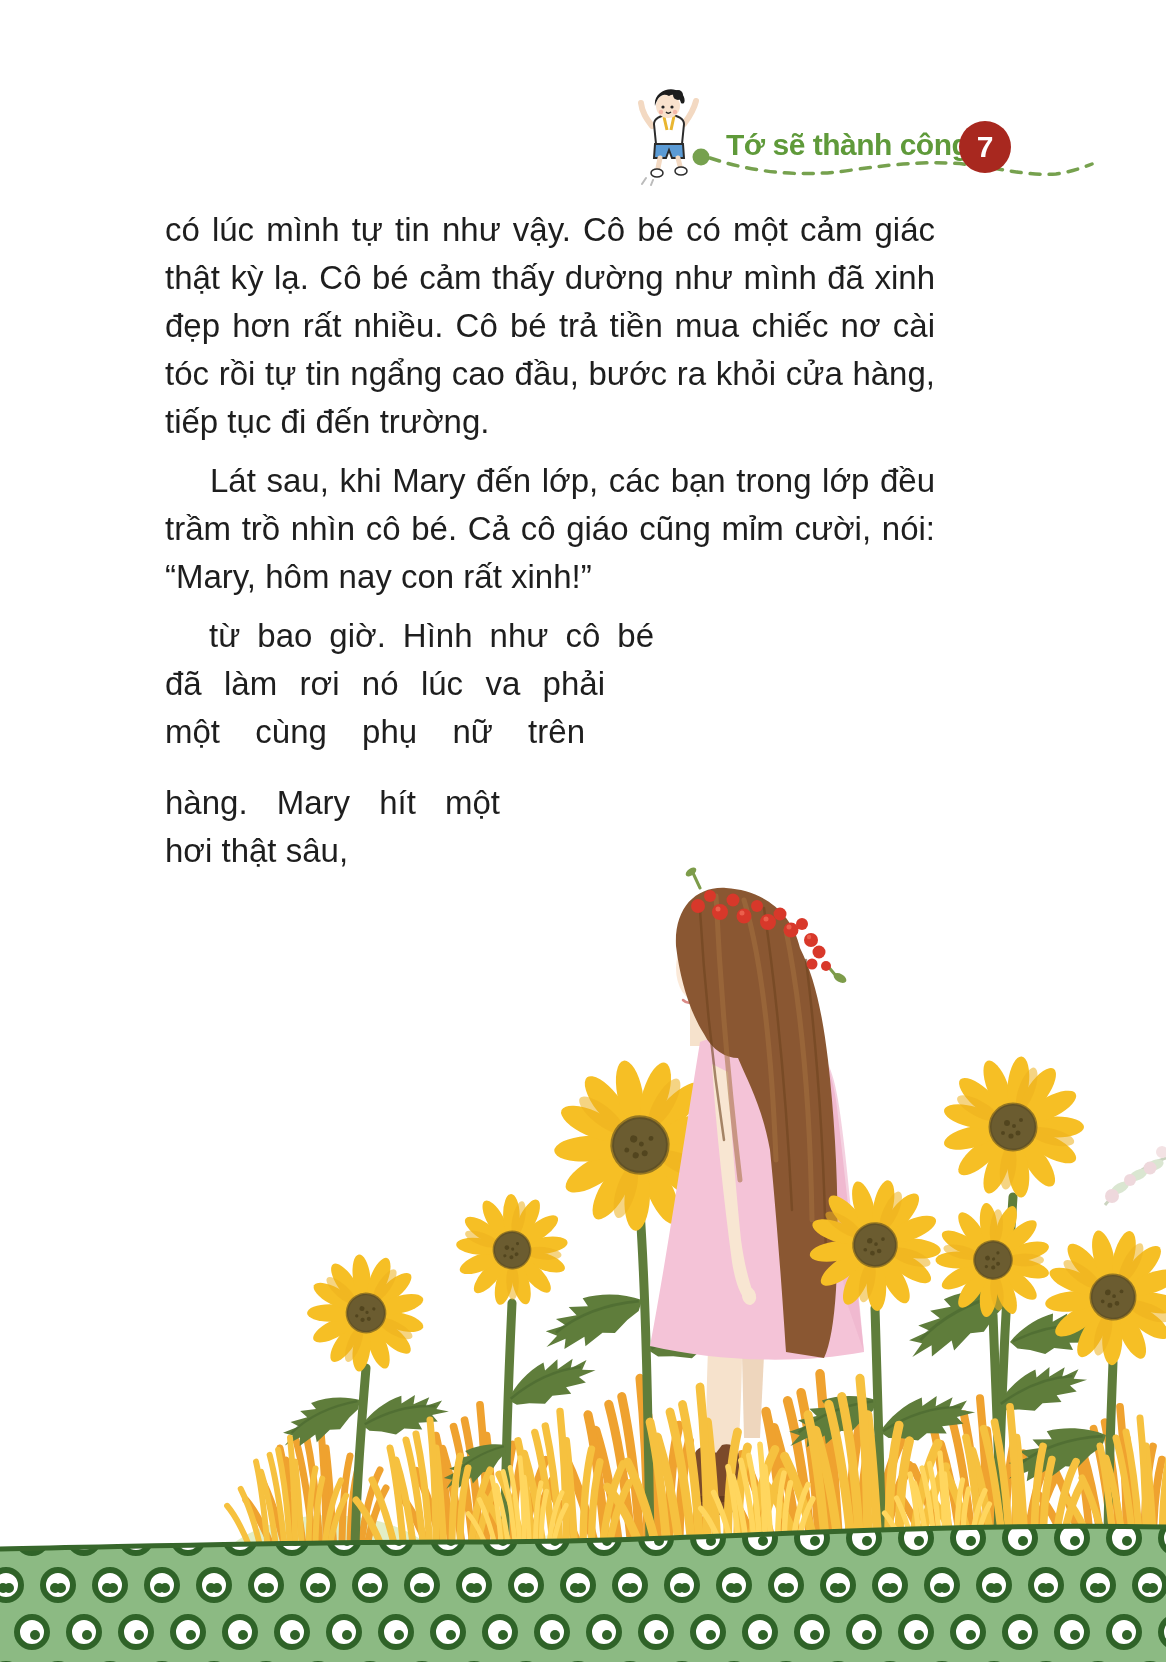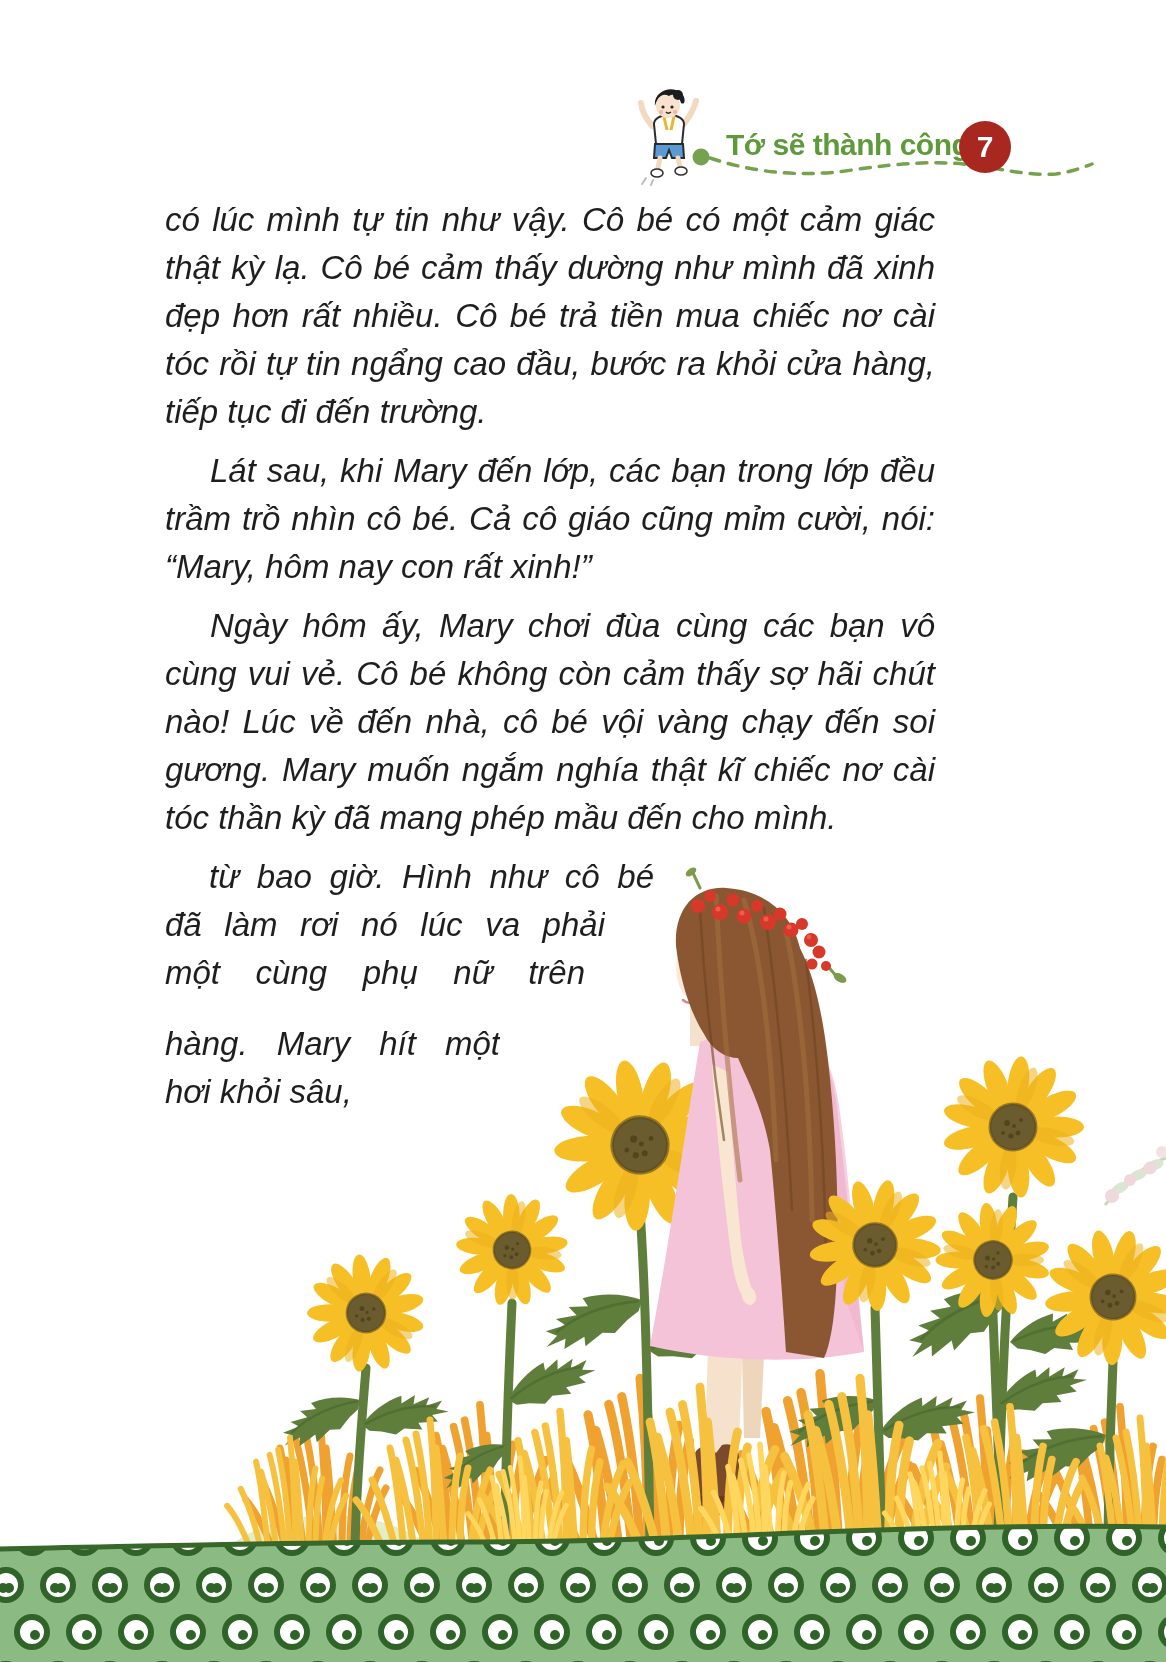--- a/index.html
+++ b/index.html
@@ -8,22 +8,22 @@
   
   .hdr-boy{position:absolute;left:634px;top:86px;width:70px;height:100px;}
   .hdr-title{position:absolute;left:726px;top:128px;width:240px;
              font-size:30px;font-weight:bold;letter-spacing:-0.5px;
              color:#5f9a3a;white-space:nowrap;}
   .hdr-dash{position:absolute;left:688px;top:140px;width:412px;height:52px;}
   .page-badge{position:absolute;left:959px;top:121px;width:52px;height:52px;border-radius:50%;
               background:#a8281f;color:#ffffff;font-size:30px;font-weight:bold;
               display:flex;align-items:center;justify-content:center;}
   
-  .text-area{position:absolute;left:165px;top:196px;width:770px;z-index:2;
-             font-size:33px;line-height:48px;color:#1e1e1e;text-align:justify;font-style:italic;}
+  .text-area{position:absolute;left:165px;top:206px;width:770px;z-index:2;
+             font-size:33px;line-height:48px;color:#1e1e1e;text-align:justify;}
   .text-area p{margin:0 0 11px 0;}
   .text-area p.indent{text-indent:45px;}
   .wrap-region{margin:0;}
   .wl{height:48px;text-align:justify;text-align-last:justify;white-space:nowrap;overflow:hidden;}
   .wl.w1{width:465px;} .wl.w2{width:460px;} .wl.w3{width:445px;margin-left:44px;} .wl.w4{width:440px;}
   .wl.w5{width:420px;} .wl.w6{width:390px;} .wl.w7{width:335px;margin-top:23px;}
   .wl.w8{width:240px;text-align-last:left;}
   
   .illu{position:absolute;left:0;top:830px;width:1166px;height:832px;z-index:1;}
 </style>
@@ -59,27 +59,26 @@
 
   <div class="hdr-title">Tớ sẽ thành công</div>
 
   <div class="page-badge">
     <span>7</span>
   </div>
 
   <main class="text-area">
     <p>có lúc mình tự tin như vậy. Cô bé có một cảm giác thật kỳ lạ. Cô bé cảm thấy dường như mình đã xinh đẹp hơn rất nhiều. Cô bé trả tiền mua chiếc nơ cài tóc rồi tự tin ngẩng cao đầu, bước ra khỏi cửa hàng, tiếp tục đi đến trường.</p>
     <p class="indent">Lát sau, khi Mary đến lớp, các bạn trong lớp đều trầm trồ nhìn cô bé. Cả cô giáo cũng mỉm cười, nói: “Mary, hôm nay con rất xinh!”</p>
-    <p class="indent">Ngày hôm ấy, Mary chơi đùa cùng các bạn vô cùng vui vẻ. Cô bé không còn cảm thấy sợ hãi chút nào! Lúc về đến nhà, cô bé vội vàng chạy đến soi gương. Mary muốn ngắm nghía thật kĩ chiếc nơ cài tóc thần kỳ đã mang phép mầu đến cho mình.</p>
     <div class="wrap-region">
       <div class="wl w3">từ bao giờ. Hình như cô bé</div>
       <div class="wl w4">đã làm rơi nó lúc va phải</div>
       <div class="wl w5">một cùng phụ nữ trên</div>
       <div class="wl w7">hàng. Mary hít một</div>
-      <div class="wl w8">hơi khỏi sâu,</div>
+      <div class="wl w8">hơi thật sâu,</div>
     </div>
   </main>
 
   <svg class="illu" viewBox="0 830 1166 832" aria-hidden="true">
     <defs>
       <pattern id="dotpat" x="0" y="0" width="52" height="94" patternUnits="userSpaceOnUse" patternTransform="translate(6,10)">
         <rect width="52" height="94" fill="#8cba83"></rect>
         <circle cx="26" cy="24" r="15" fill="#ffffff" stroke="#2f6328" stroke-width="6"></circle>
         <circle cx="29" cy="27" r="5" fill="#2f6328"></circle>
         <circle cx="0" cy="71" r="15" fill="#ffffff" stroke="#2f6328" stroke-width="6"></circle>

